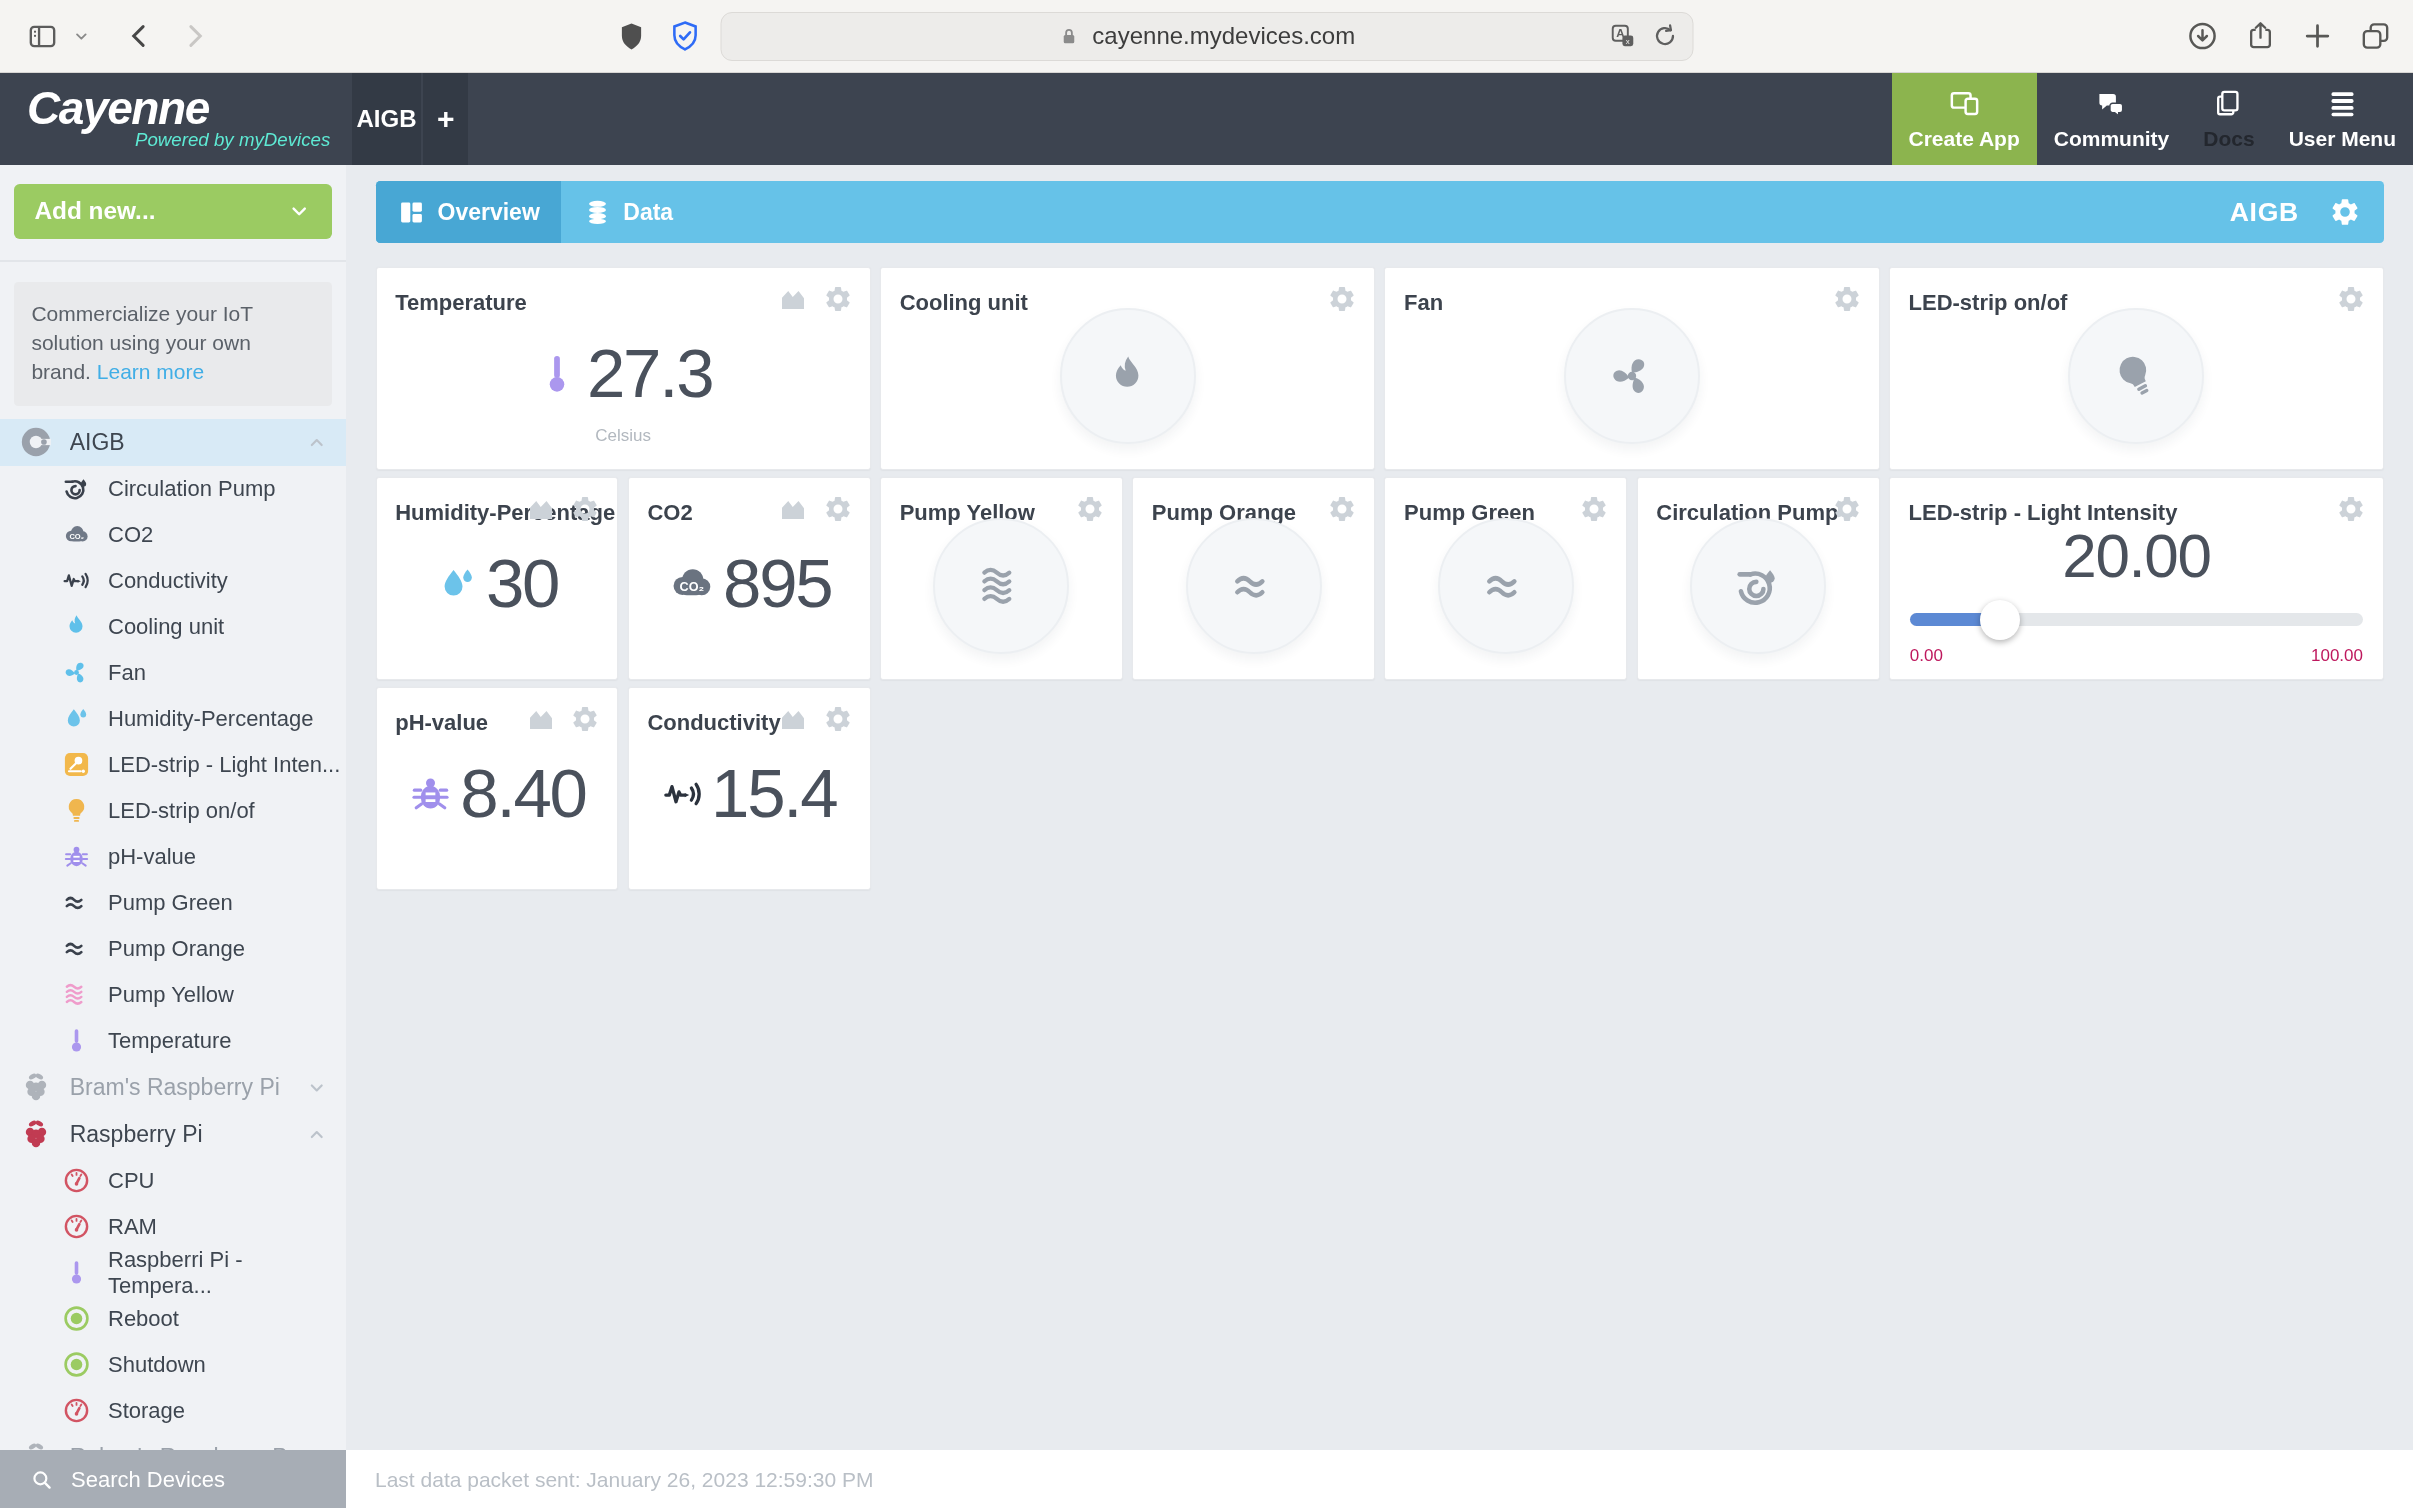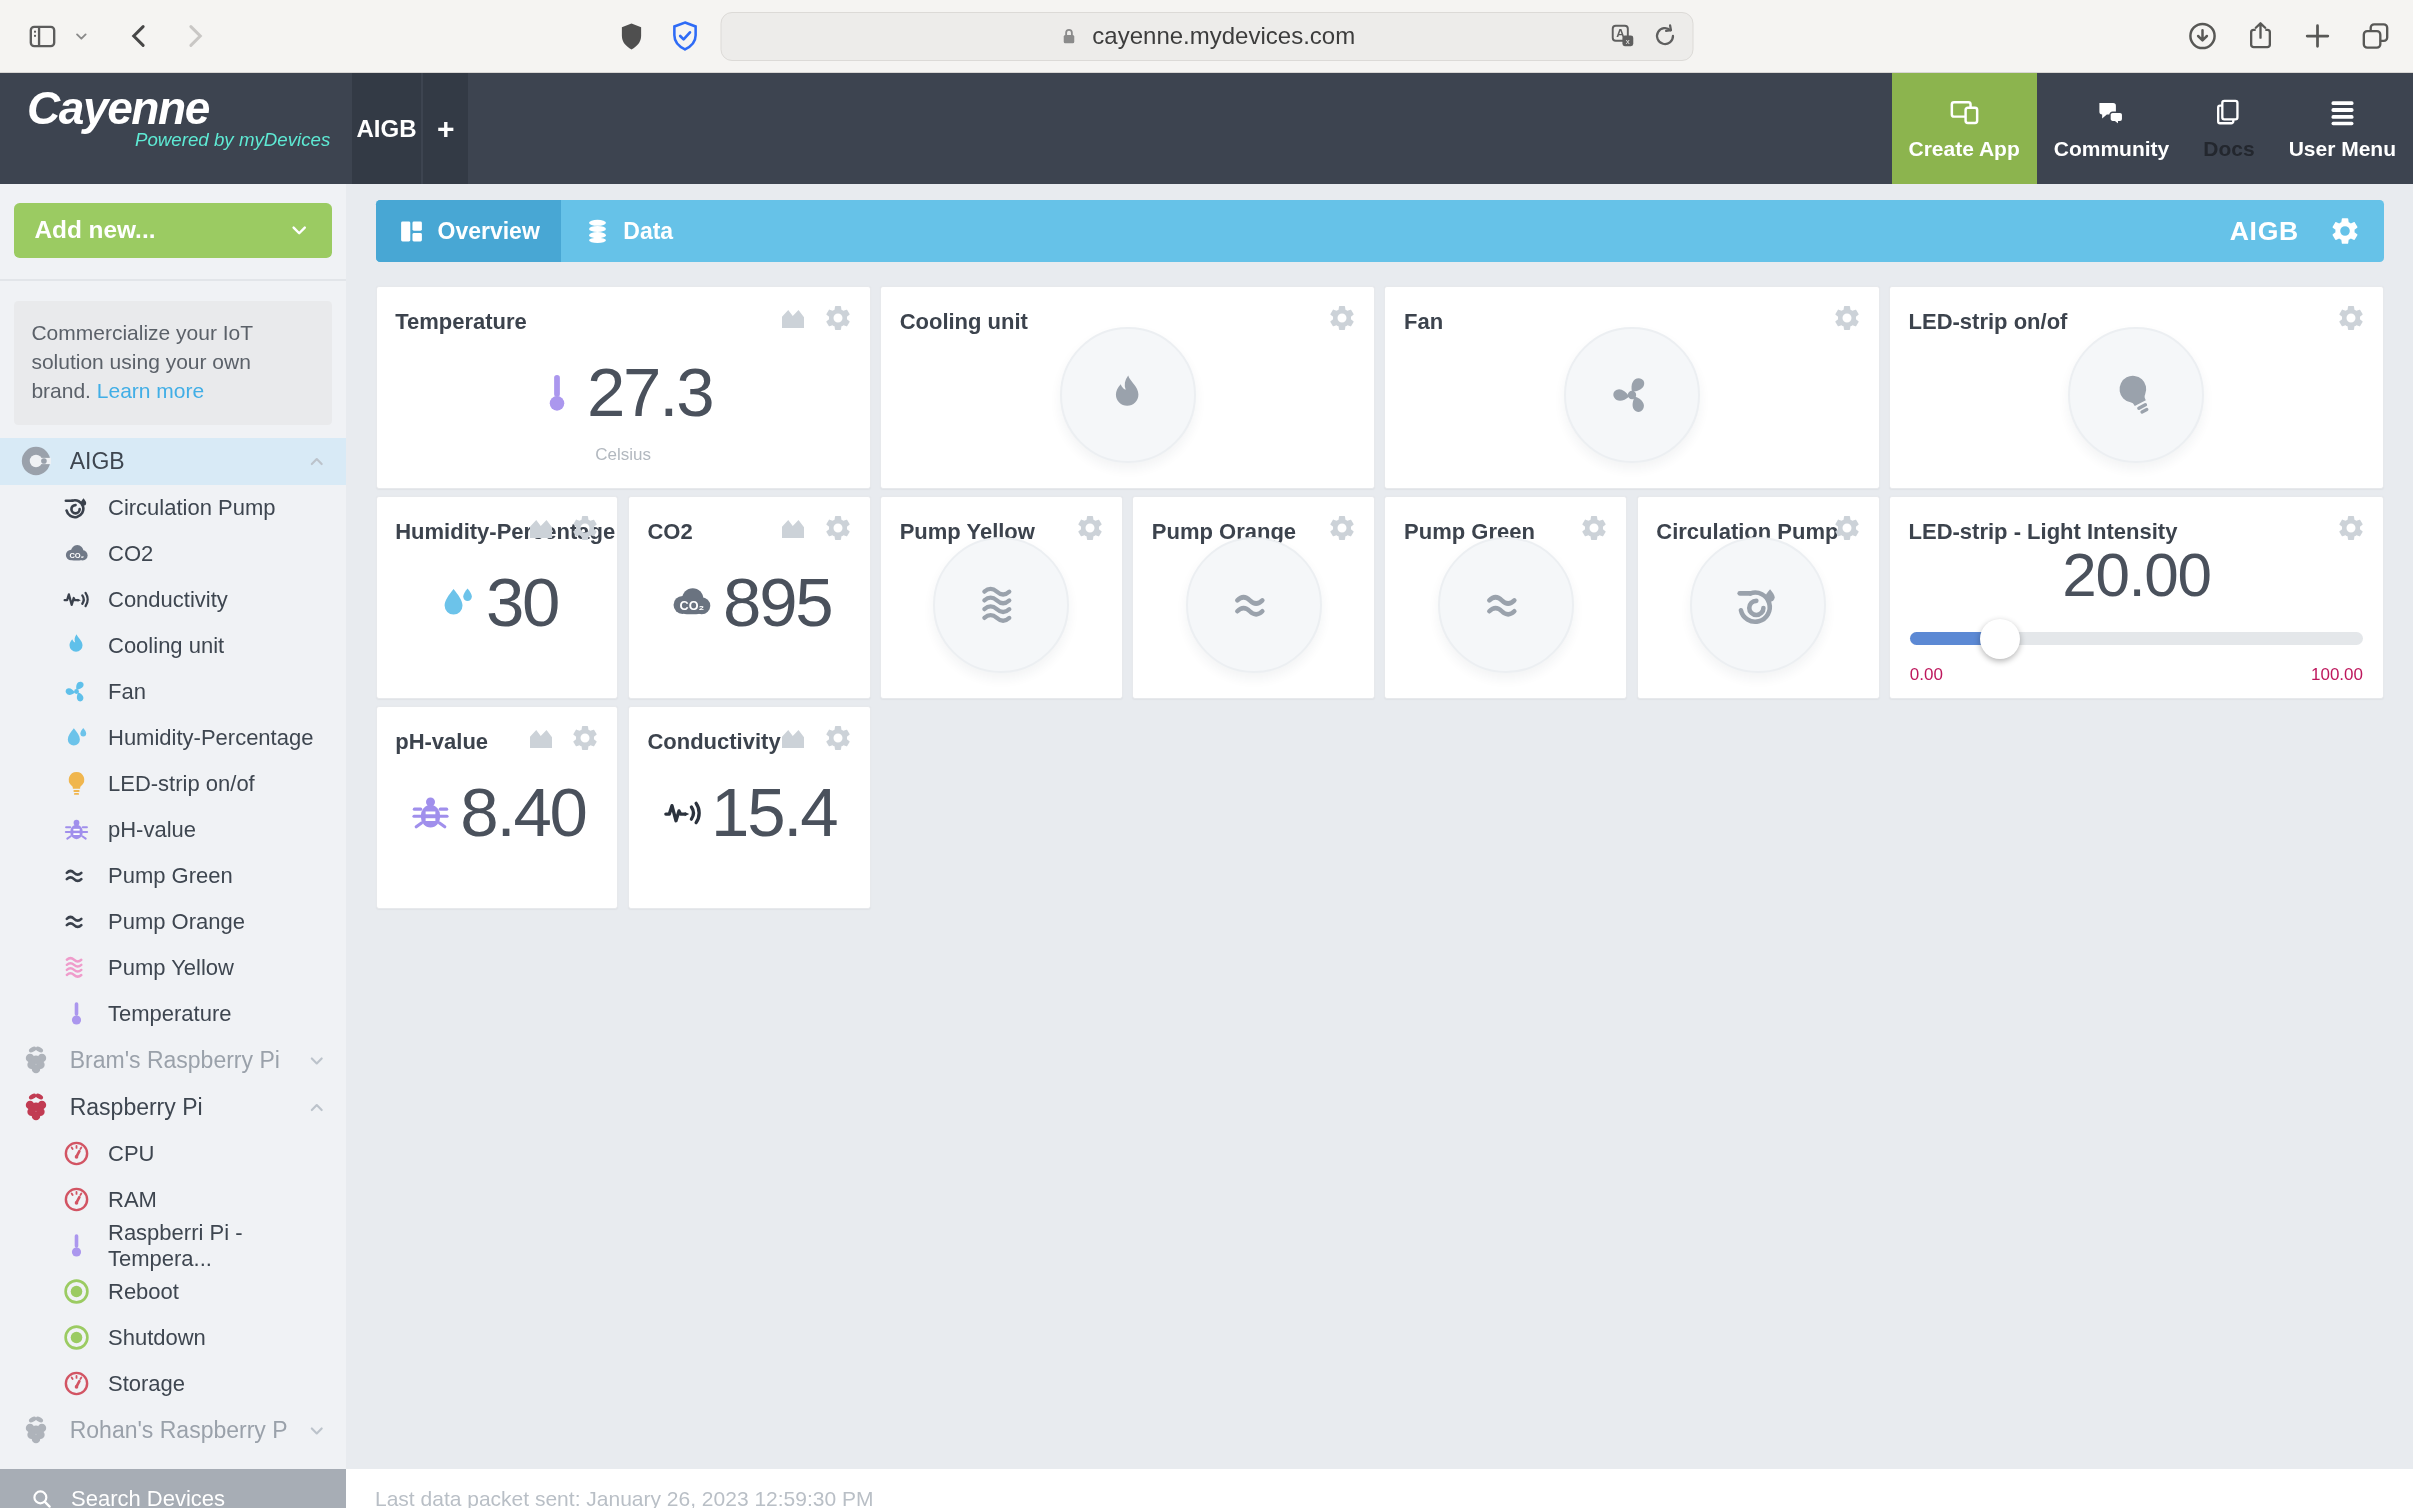--- a/index.html
+++ b/index.html
@@ -31,21 +31,21 @@
     display:flex;align-items:center;justify-content:center;gap:11.5px;
     color:#3d3d3d;font-size:24px;
   }
   .url-bar .lock{font-size:23px;color:#8b8b8b;}
   .url-tools{position:absolute;right:13px;top:50%;transform:translateY(-50%);display:flex;gap:13px;align-items:center;color:#5f5f5f;}
   .url-tools .ic{font-size:29px;}
   .b-right{position:absolute;right:21.5px;top:50%;transform:translateY(-50%);display:flex;gap:24.4px;align-items:center;color:#585856;}
   .b-right .ic{font-size:33px;}
 
   
-  .app-header{height:111px;background:#3d4450;display:flex;align-items:stretch;color:#fff;}
+  .app-header{height:92px;background:#3d4450;display:flex;align-items:stretch;color:#fff;}
   .logo{width:325px;padding-left:27px;position:relative;}
   .logo-title{font-size:46px;font-weight:bold;font-style:italic;letter-spacing:-1.4px;line-height:1;margin-top:11.5px;}
   .logo-sub{font-size:18.7px;font-style:italic;color:#5eead4;margin-left:108px;margin-top:-1.4px;}
   .ws-tab{width:69px;background:#333a45;display:flex;align-items:center;justify-content:center;font-weight:bold;font-size:24px;}
   .plus-tab{width:45px;background:#333a45;margin-left:2.2px;display:flex;align-items:center;justify-content:center;font-size:30px;font-weight:bold;}
   .hd-spacer{flex:1;}
   .actions{display:flex;align-items:stretch;}
   .action{display:flex;flex-direction:column;align-items:center;justify-content:center;gap:7.2px;padding:0 17px;font-size:21px;font-weight:bold;cursor:pointer;}
   .action .ic{font-size:33px;color:#fff;}
 
@@ -345,20 +345,32 @@
           <div class="c-row">
             <span class="ic" style="font-size: 29px; color: rgb(108, 195, 234);">
               <svg viewBox="0 0 24 24">
                 <path d="M9.8 4.4c2.7 3.4 5 6.4 5 9.3a5 5 0 1 1-10 0c0-2.9 2.3-5.9 5-9.3z"></path>
                 <path d="M17.6 4.2c1.3 1.6 2.4 3.1 2.4 4.5a2.4 2.4 0 0 1-4.8 0c0-1.4 1.1-2.9 2.4-4.5z"></path>
               </svg>
             </span>
             <span class="lbl">Humidity-Percentage</span>
           </div>
           <div class="c-row">
+            <span class="ic" style="font-size: 29px; color: rgb(242, 184, 75);">
+              <svg viewBox="0 0 24 24">
+                <rect x="2.4" y="2.4" width="19.2" height="19.2" rx="4.2" fill="currentColor"></rect>
+                <circle cx="13.6" cy="8.8" r="3.2" fill="#fff"></circle>
+                <path d="M11.2 11.4l-4.2 4.2" stroke="#fff" stroke-width="1.8" stroke-linecap="round"></path>
+                <path d="M5.8 17.6h9.6" stroke="#fff" stroke-width="1.8" stroke-linecap="round"></path>
+                <circle cx="17.6" cy="17.6" r="1.4" fill="#fff"></circle>
+              </svg>
+            </span>
+            <span class="lbl">LED-strip - Light Inten...</span>
+          </div>
+          <div class="c-row">
             <span class="ic" style="font-size: 29px; color: rgb(240, 182, 78);">
               <svg viewBox="0 0 24 24">
                 <path d="M12 2.4a6.4 6.4 0 0 1 4 11.4c-.8.64-1 1.2-1 2.6H9c0-1.4-.2-1.96-1-2.6A6.4 6.4 0 0 1 12 2.4z"></path>
                 <rect x="9.4" y="17.4" width="5.2" height="1.7" rx=".85"></rect>
                 <rect x="9.9" y="19.8" width="4.2" height="1.6" rx=".8"></rect>
               </svg>
             </span>
             <span class="lbl">LED-strip on/of</span>
           </div>
           <div class="c-row">

